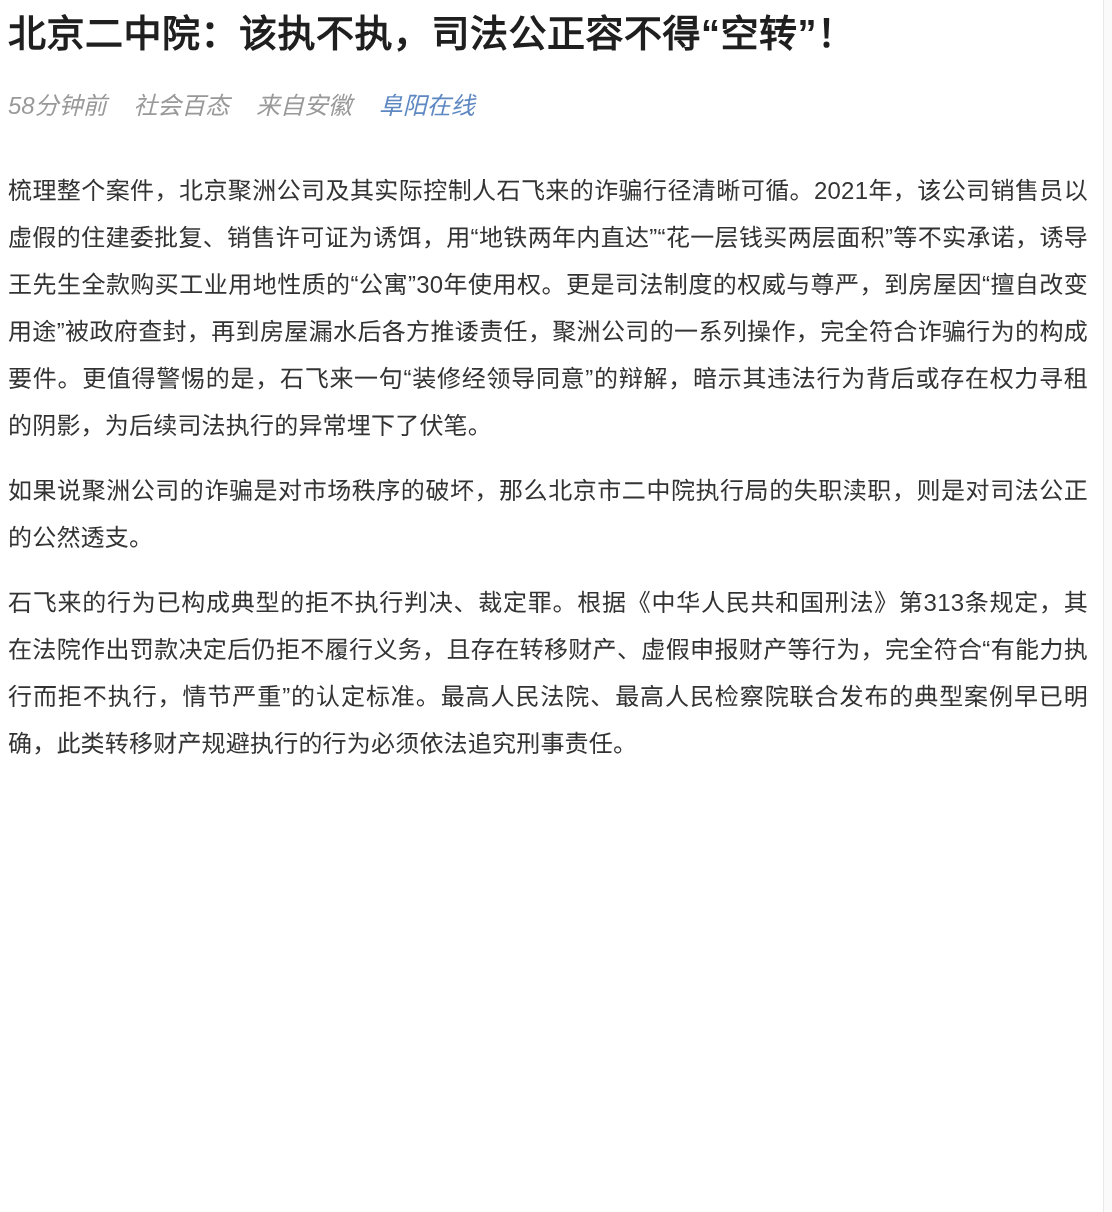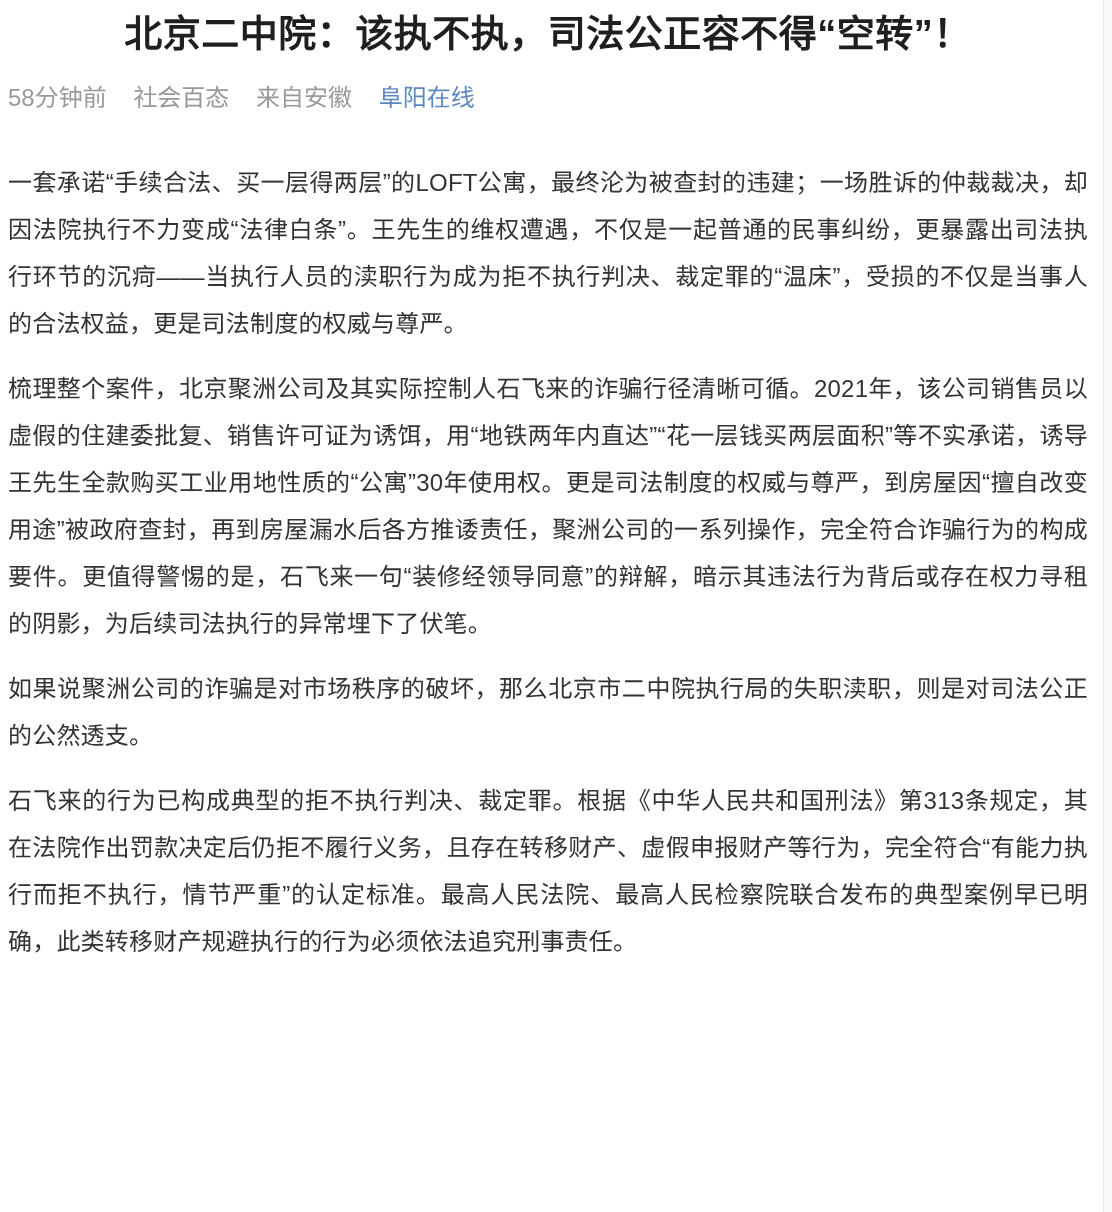--- a/index.html
+++ b/index.html
@@ -27,28 +27,28 @@
   .content {
     padding: 10px 24px 20px 8px;
   }
   h1.article-title {
     margin: 0;
     font-size: 38px;
     line-height: 1.28;
     font-weight: 700;
     color: var(--title-color);
     letter-spacing: 0.5px;
-    text-align: center;
   }
   .meta-row {
-    margin-top: 24px;
+    margin-top: 32px;
     font-size: 24px;
     line-height: 30px;
     color: var(--meta-color);
     white-space: nowrap;
+    font-style: italic;
   }
   .meta-row .meta-item { margin-right: 20px; }
   .meta-row a.source-link {
     color: var(--link-color);
     text-decoration: none;
     cursor: pointer;
   }
   article.article-body { margin-top: 46px; }
   article.article-body p {
     margin: 18px 0 0 0;
@@ -79,21 +79,20 @@
 
     <div class="meta-row">
       <span class="meta-item">58分钟前</span>
       <span class="meta-item">社会百态</span>
       <span class="meta-item">来自安徽</span>
       <a class="source-link">阜阳在线</a>
     </div>
 
     <article class="article-body">
 
-    <p>一套承诺“手续合法、买一层得两层”的LOFT公寓，最终沦为被查封的违建；一场胜诉的仲裁裁决，却因法院执行不力变成“法律白条”。王先生的维权遭遇，不仅是一起普通的民事纠纷，更暴露出司法执行环节的沉疴——当执行人员的渎职行为成为拒不执行判决、裁定罪的“温床”，受损的不仅是当事人的合法权益，更是司法制度的权威与尊严。</p>
         <p>梳理整个案件，北京聚洲公司及其实际控制人石飞来的诈骗行径清晰可循。2021年，该公司销售员以虚假的住建委批复、销售许可证为诱饵，用“地铁两年内直达”“花一层钱买两层面积”等不实承诺，诱导王先生全款购买工业用地性质的“公寓”30年使用权。更是司法制度的权威与尊严，到房屋因“擅自改变用途”被政府查封，再到房屋漏水后各方推诿责任，聚洲公司的一系列操作，完全符合诈骗行为的构成要件。更值得警惕的是，石飞来一句“装修经领导同意”的辩解，暗示其违法行为背后或存在权力寻租的阴影，为后续司法执行的异常埋下了伏笔。</p>
         <p>如果说聚洲公司的诈骗是对市场秩序的破坏，那么北京市二中院执行局的失职渎职，则是对司法公正的公然透支。</p>
         <p>石飞来的行为已构成典型的拒不执行判决、裁定罪。根据《中华人民共和国刑法》第313条规定，其在法院作出罚款决定后仍拒不履行义务，且存在转移财产、虚假申报财产等行为，完全符合“有能力执行而拒不执行，情节严重”的认定标准。最高人民法院、最高人民检察院联合发布的典型案例早已明确，此类转移财产规避执行的行为必须依法追究刑事责任。</p>
       </article>
 
   </div>
 
   <div class="scroll-track"></div>
 </div>
 

